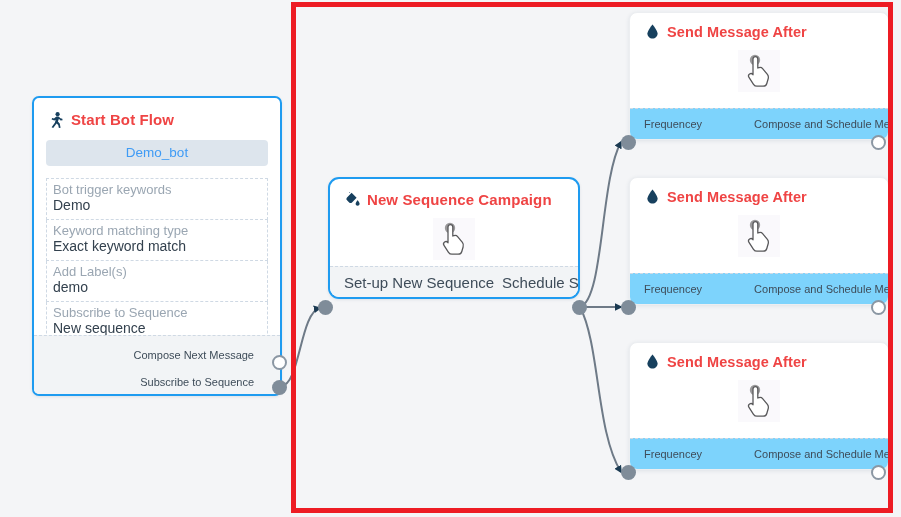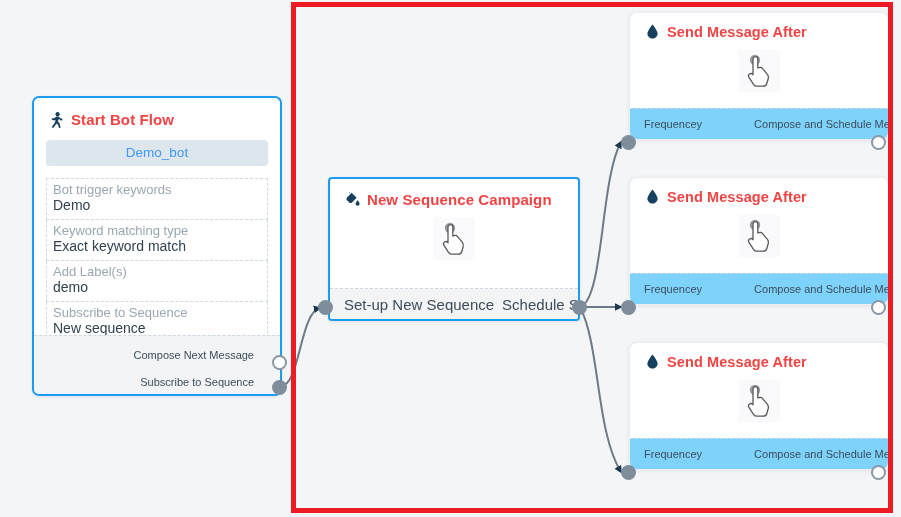--- a/index.html
+++ b/index.html
@@ -75,23 +75,23 @@
   }
   .port-row{
     position:absolute;right:26px;
     font-size:11px;color:#3e4c59;
     white-space:nowrap;
     text-align:right;
   }
 
   
   .node-seq{
-    left:328px;top:177px;width:252px;height:144px;
+    left:328px;top:177px;width:252px;height:122px;
     border:2px solid #1e9bf0;
-    border-radius:4px;
+    border-radius:11px;
     overflow:hidden;
     box-shadow:0 1px 3px rgba(30,60,90,.10);
   }
   .node-seq .node-title{font-size:15px;padding:12px 14px 0 14px;}
   .seq-body{height:62px;display:flex;align-items:center;justify-content:center;}
   .seq-footer{
     position:absolute;left:0;right:0;bottom:0;height:30px;
     background:#f2f4f6;border-top:1px dashed #cfd9e4;
     display:flex;align-items:center;gap:8px;
     padding:0 14px;

